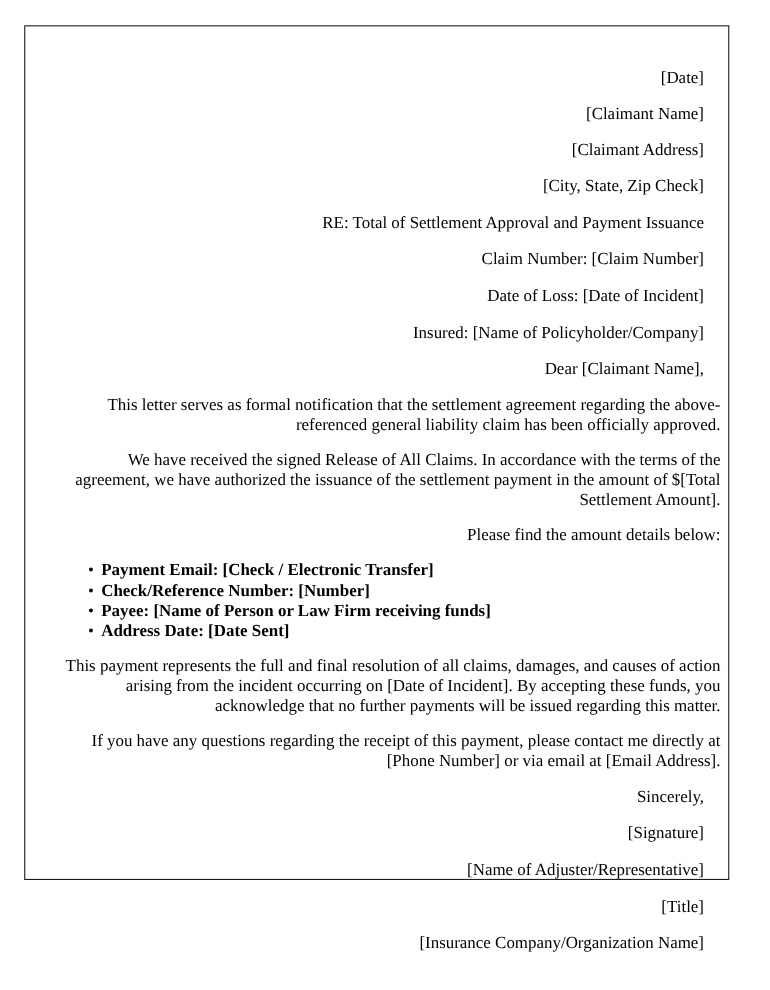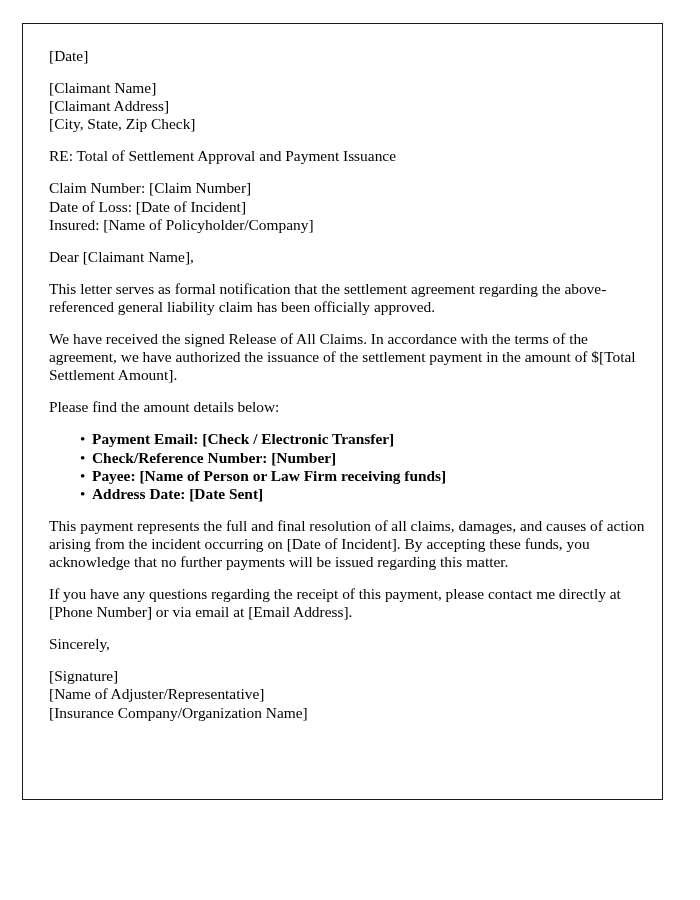--- a/index.html
+++ b/index.html
@@ -41,27 +41,28 @@
   .block {
     margin: 0;
   }
 
   
   .gap-top {
     margin-top: 14px;
   }
 
   .line {
-    margin: 0;
+    margin: 15px;
     white-space: pre-wrap;
+    text-align: right;
   }
 
   p.para {
     margin: 0;
-    text-align: left;
+    text-align: right;
   }
 
   ul.details {
     list-style: none;
     margin: 0;
     padding: 0;
   }
   ul.details li {
     margin: 0;
     padding: 0 0 0 43px;
@@ -142,17 +143,18 @@
       <p class="para">If you have any questions regarding the receipt of this payment, please contact me directly at [Phone Number] or via email at [Email Address].</p>
     </div>
 
     <div class="block gap-top">
       <div class="line">Sincerely,</div>
     </div>
 
     <div class="block gap-top">
       <div class="line">[Signature]</div>
       <div class="line">[Name of Adjuster/Representative]</div>
+      <div class="line">[Title]</div>
       <div class="line">[Insurance Company/Organization Name]</div>
     </div>
 
   </div>
 </div>
 
 </body></html>

